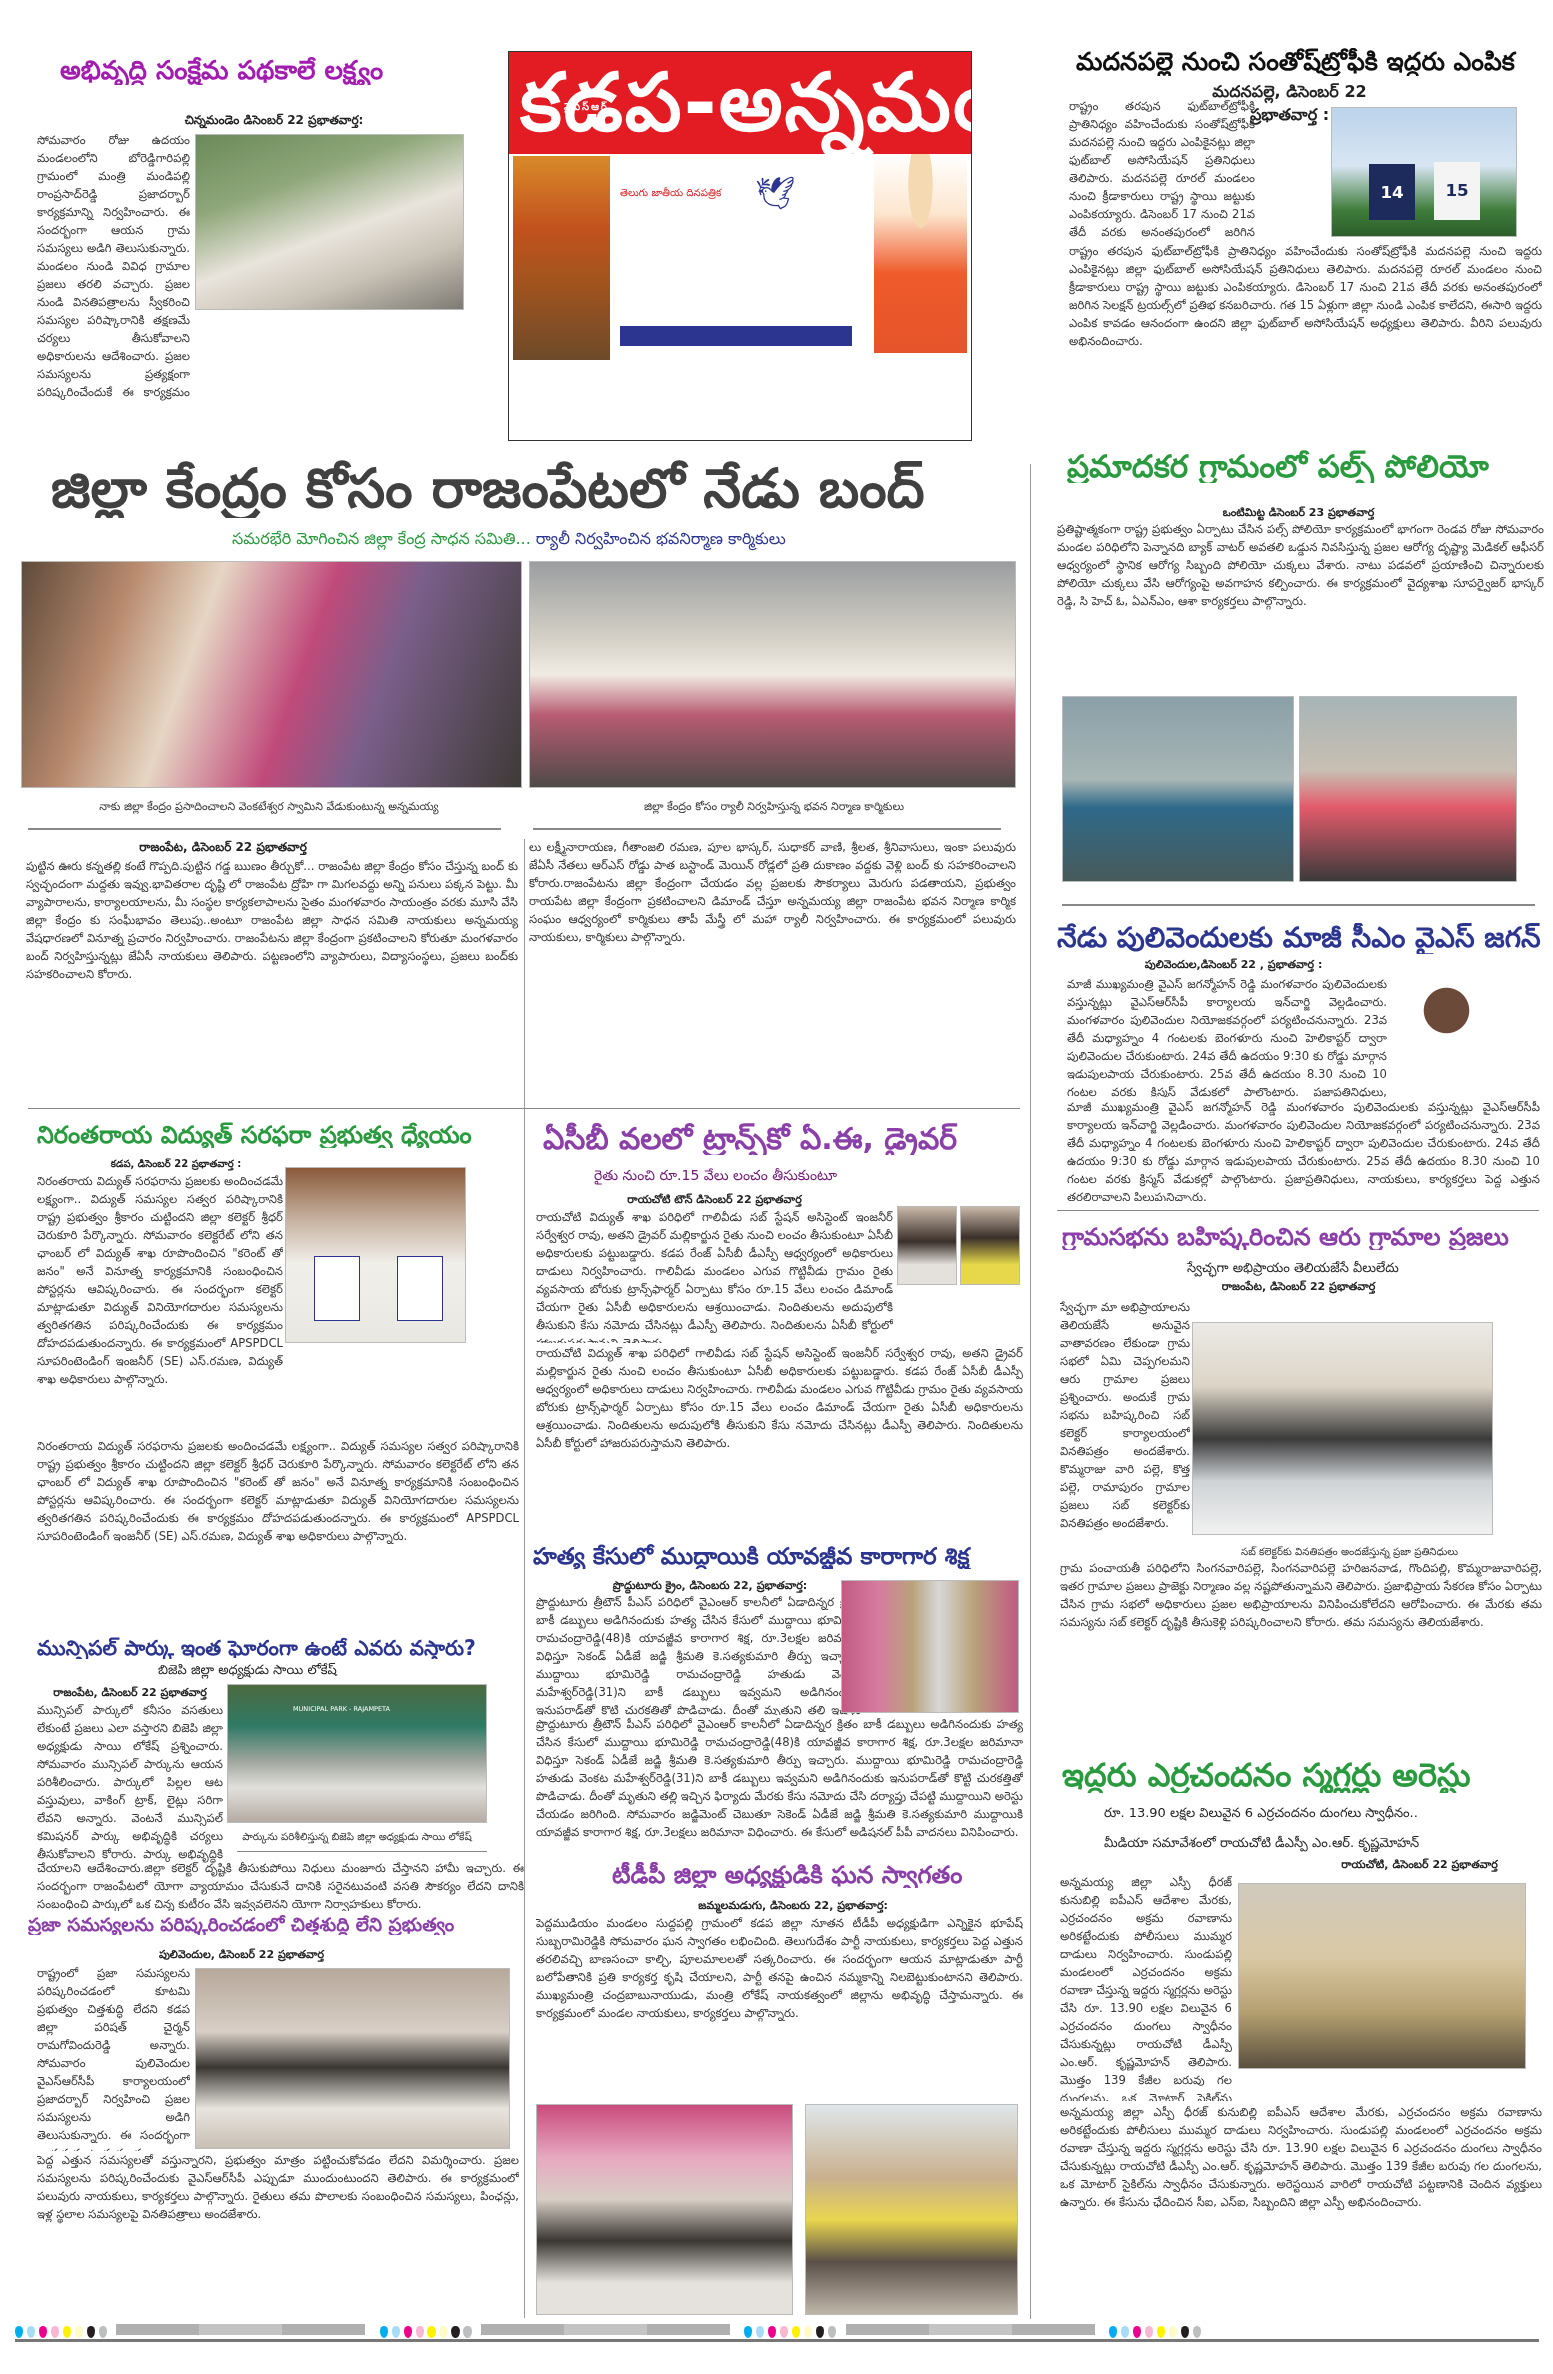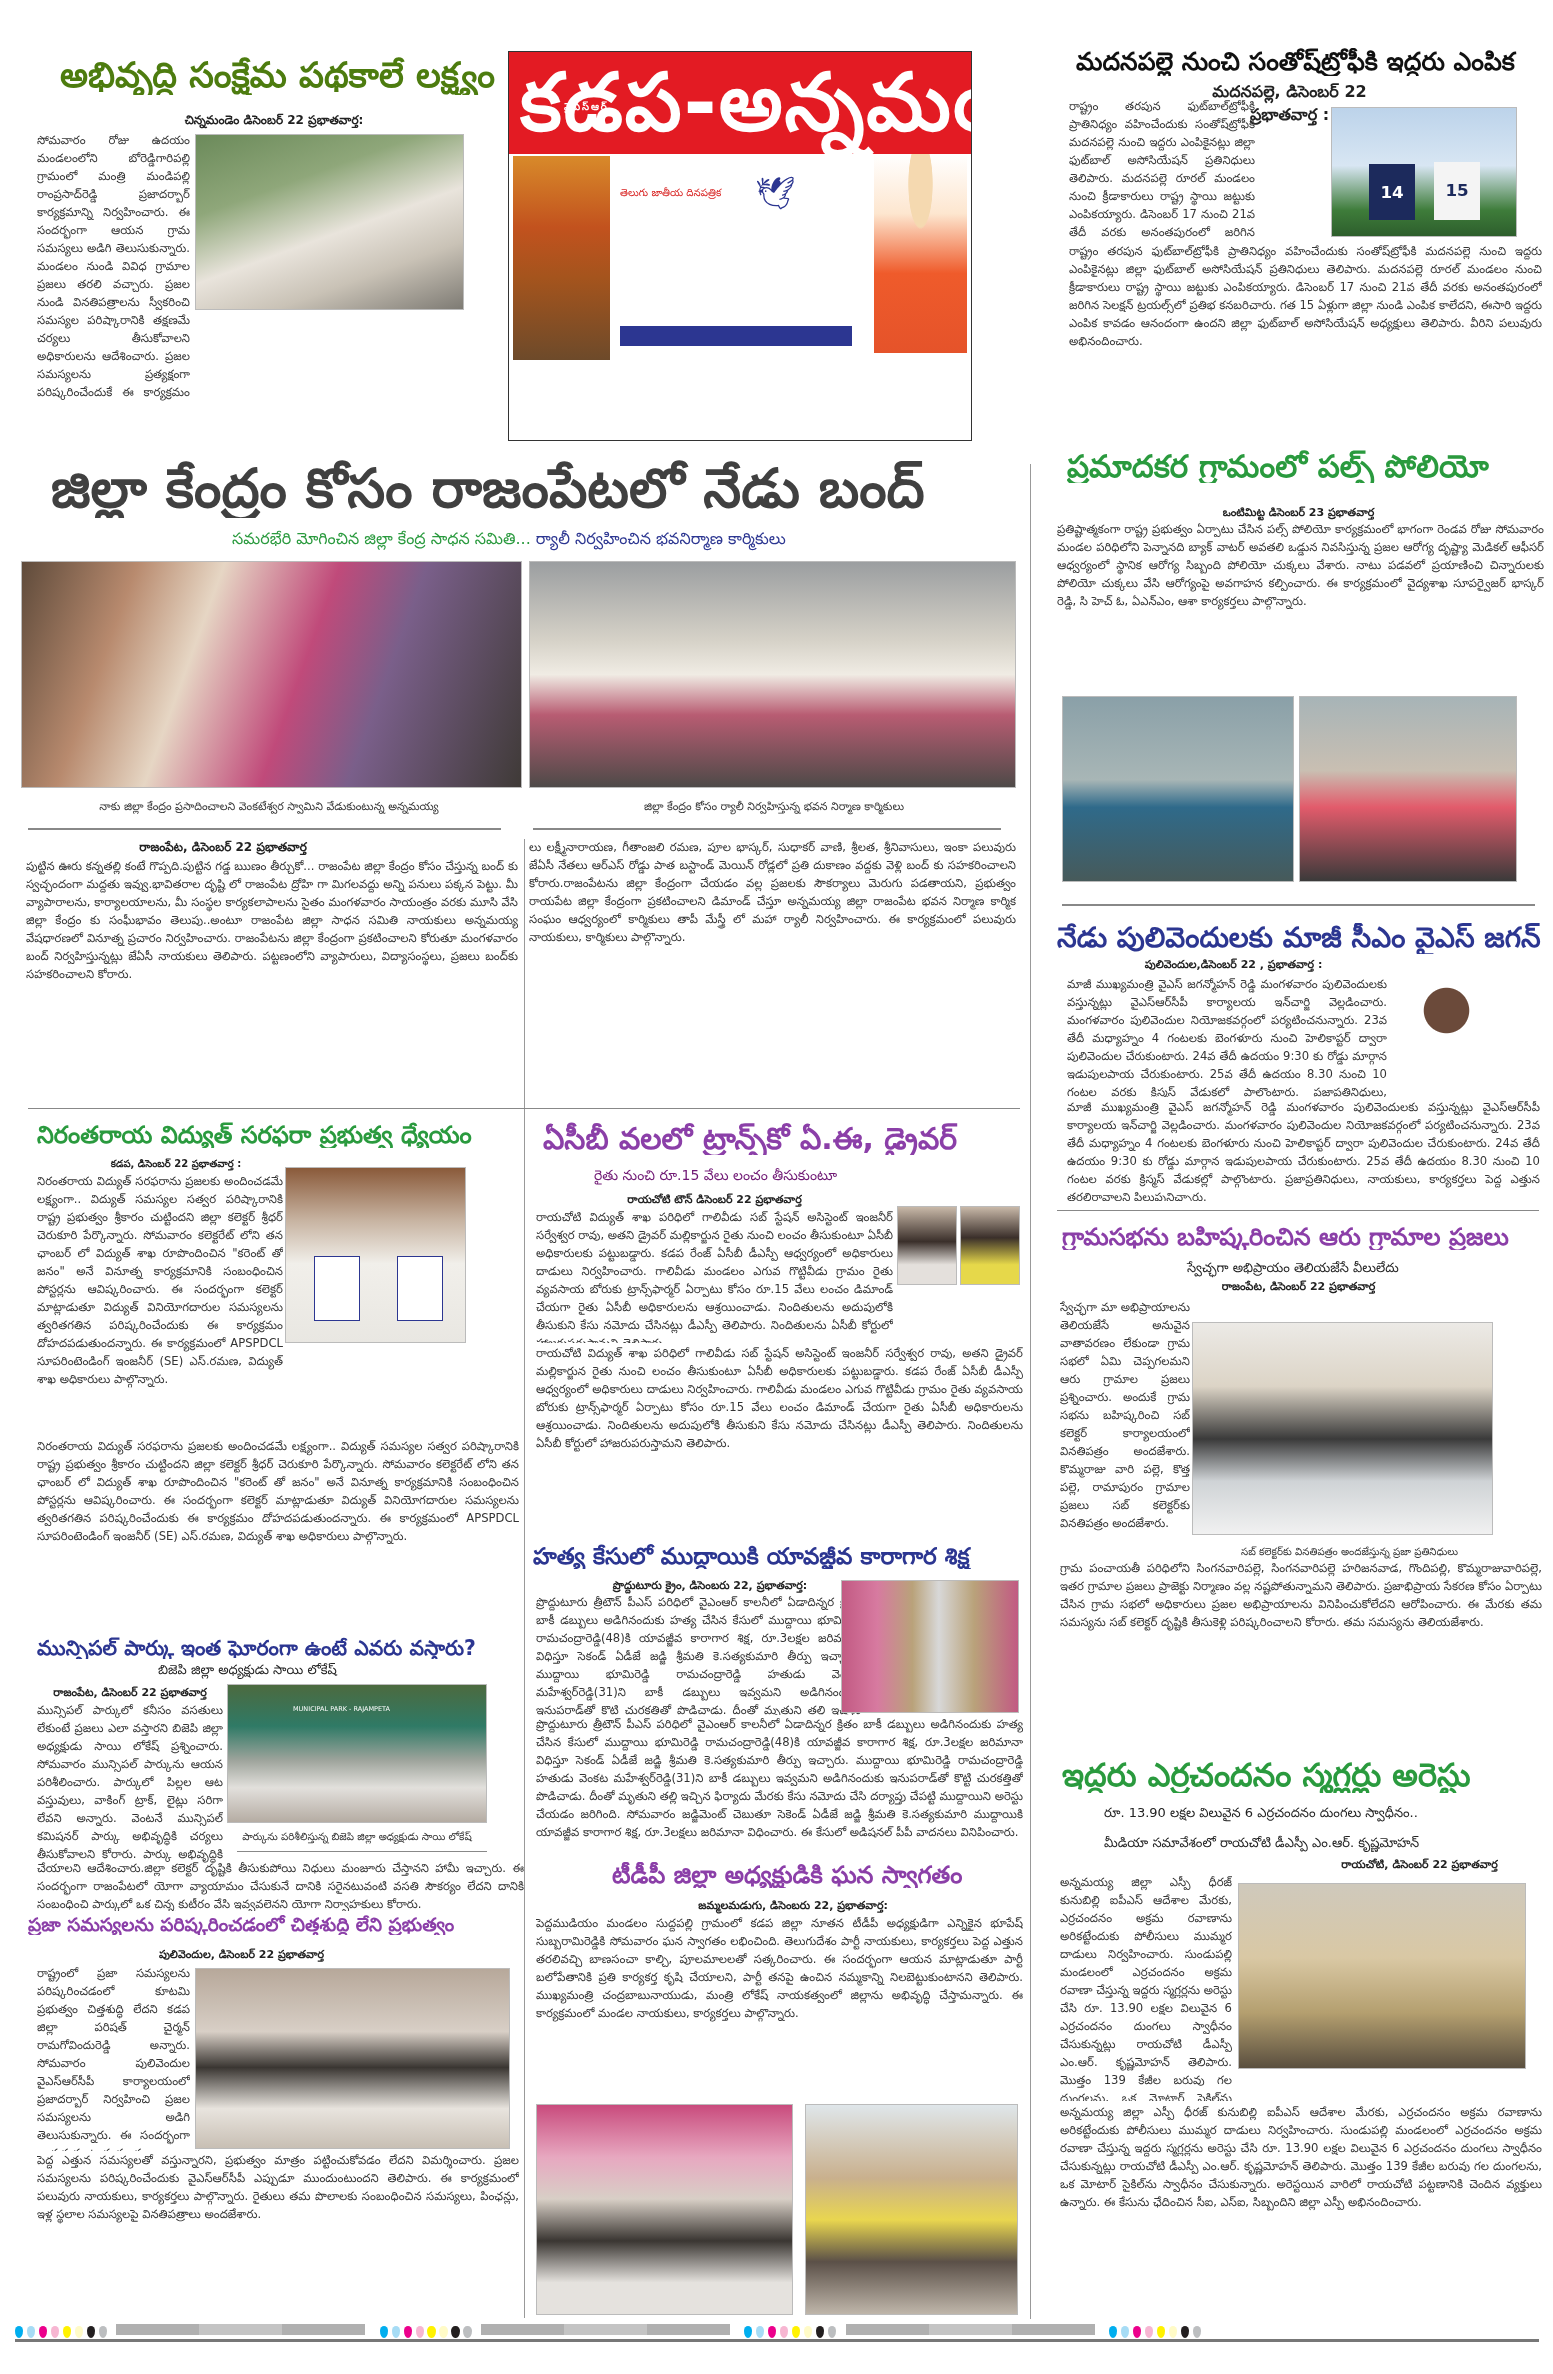--- a/index.html
+++ b/index.html
@@ -29,21 +29,21 @@
   .mast-date { background: #fff6d6; border-top: 1.9px solid #c0347a; border-bottom: 1.9px solid #c0347a; font-size: 20.4px; font-weight: bold; text-align: center; padding: 5.6px 0; color: #111; }
   .dove { position: absolute; left: 246px; top: 20.4px; font-size: 32px; color: #2c3691; }
   
   .regbar { position: absolute; left: 15px; top: 2324px; width: 1524px; height: 13px; }
   .drop { display: inline-block; width: 8.3px; height: 12px; border-radius: 50% 50% 50% 50% / 40% 40% 60% 60%; margin-right: 3.7px; }
   .greyblk { display: inline-block; width: 83px; height: 11px; vertical-align: top; }
 </style>
 </head>
 <body>
 
-<div class="abs hl" style="left:60px;top:56px;width:445px;font-size:35px;color:#4d7c0f;">అభివృద్ధి సంక్షేమ పథకాలే లక్ష్యం</div>
+<div class="abs hl" style="left:60px;top:56px;width:445px;font-size:26px;color:#a21caf;">అభివృద్ధి సంక్షేమ పథకాలే లక్ష్యం</div>
 <div class="abs dateline" style="left:158px;top:113px;width:232px;font-size:12px;">చిన్నమండెం డిసెంబర్ 22 ప్రభాతవార్త:</div>
 <div class="abs body-text" style="left:37px;top:132px;width:153px;height:269px;">సోమవారం రోజు ఉదయం మండలంలోని బోరెడ్డిగారిపల్లి గ్రామంలో మంత్రి మండిపల్లి రాంప్రసాద్‌రెడ్డి ప్రజాదర్బార్ కార్యక్రమాన్ని నిర్వహించారు. ఈ సందర్భంగా ఆయన గ్రామ సమస్యలు అడిగి తెలుసుకున్నారు. మండలం నుండి వివిధ గ్రామాల ప్రజలు తరలి వచ్చారు. ప్రజల నుండి వినతిపత్రాలను స్వీకరించి సమస్యల పరిష్కారానికి తక్షణమే చర్యలు తీసుకోవాలని అధికారులను ఆదేశించారు. ప్రజల సమస్యలను ప్రత్యక్షంగా పరిష్కరించేందుకే ఈ కార్యక్రమం నిర్వహిస్తున్నట్లు తెలిపారు. ఈ సందర్భంగా మంత్రితోపాటు పలువురు నాయకులు పాల్గొన్నారు.</div>
 <div class="abs photo" style="left:195px;top:134px;width:269px;height:176px;background:linear-gradient(160deg,#6b8a5a 0%,#8fa77a 30%,#e9e4dc 55%,#c9c2b6 75%,#7e7b74 100%);"></div>
 
 <div class="abs mast" style="left:508px;top:51px;width:464px;height:390px;">
   <div class="mast-top">
     <span class="mast-small">వైఎస్ఆర్</span>
     <span>కడప-అన్నమయ్య</span>
   </div>
   <div class="mast-mid">

